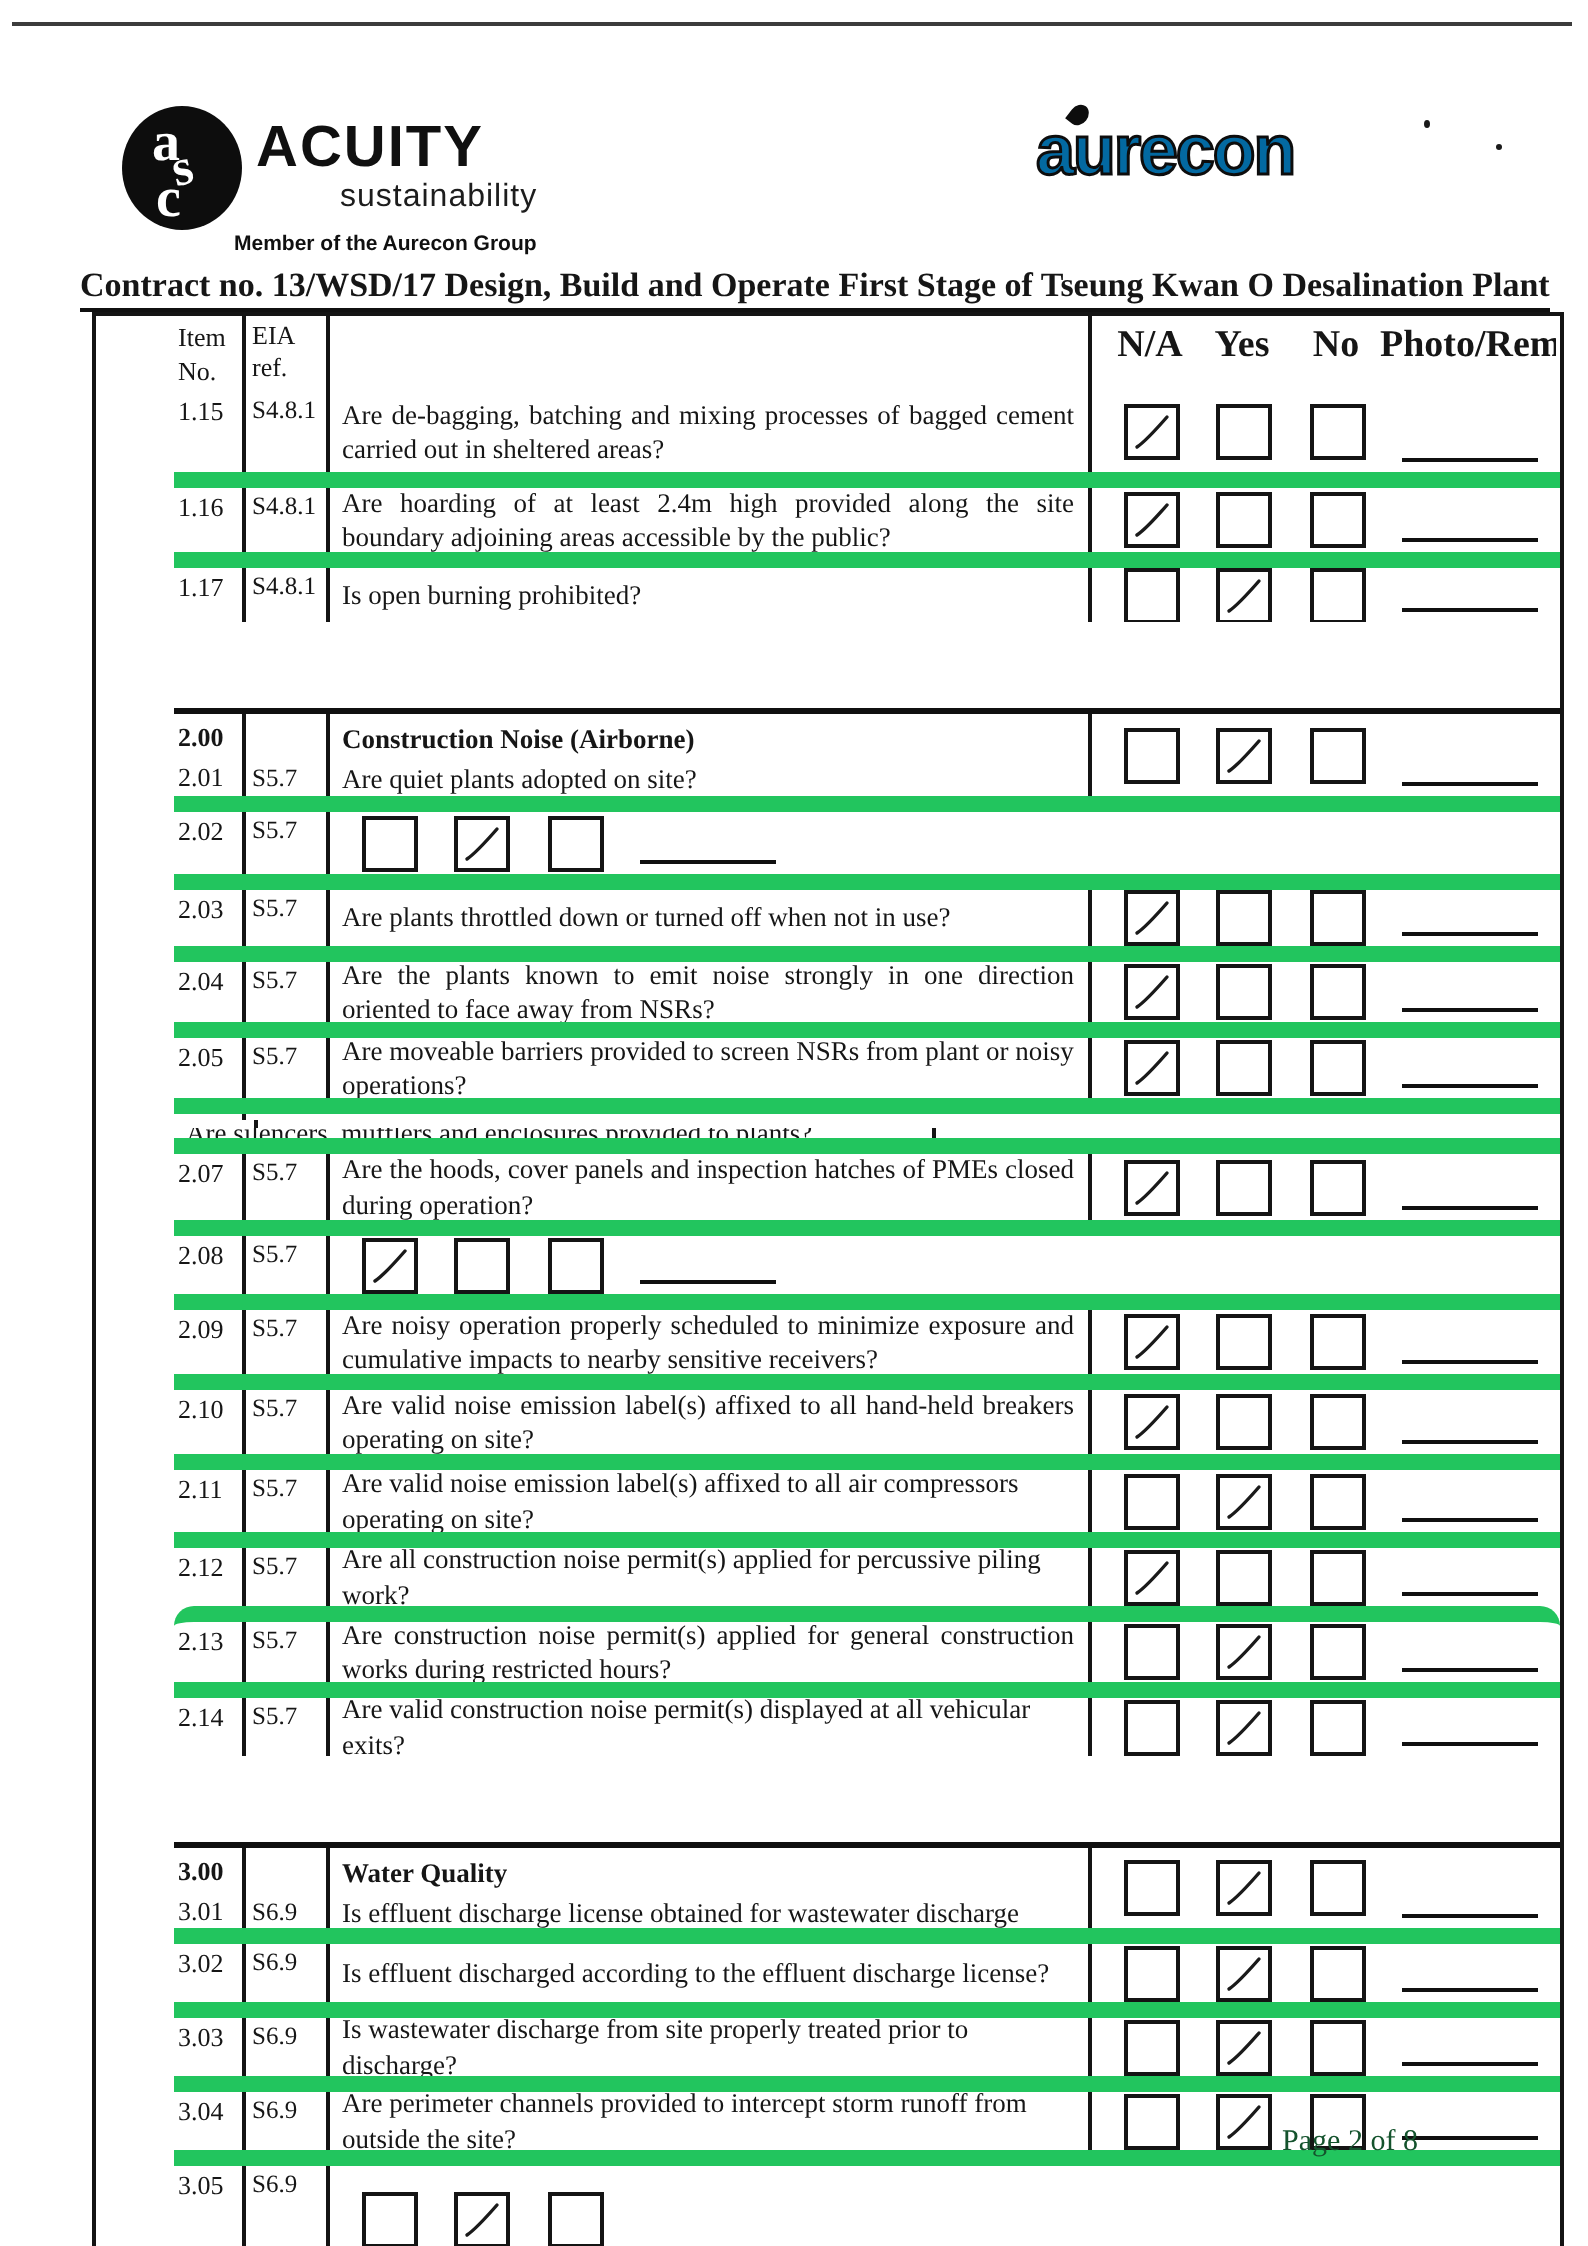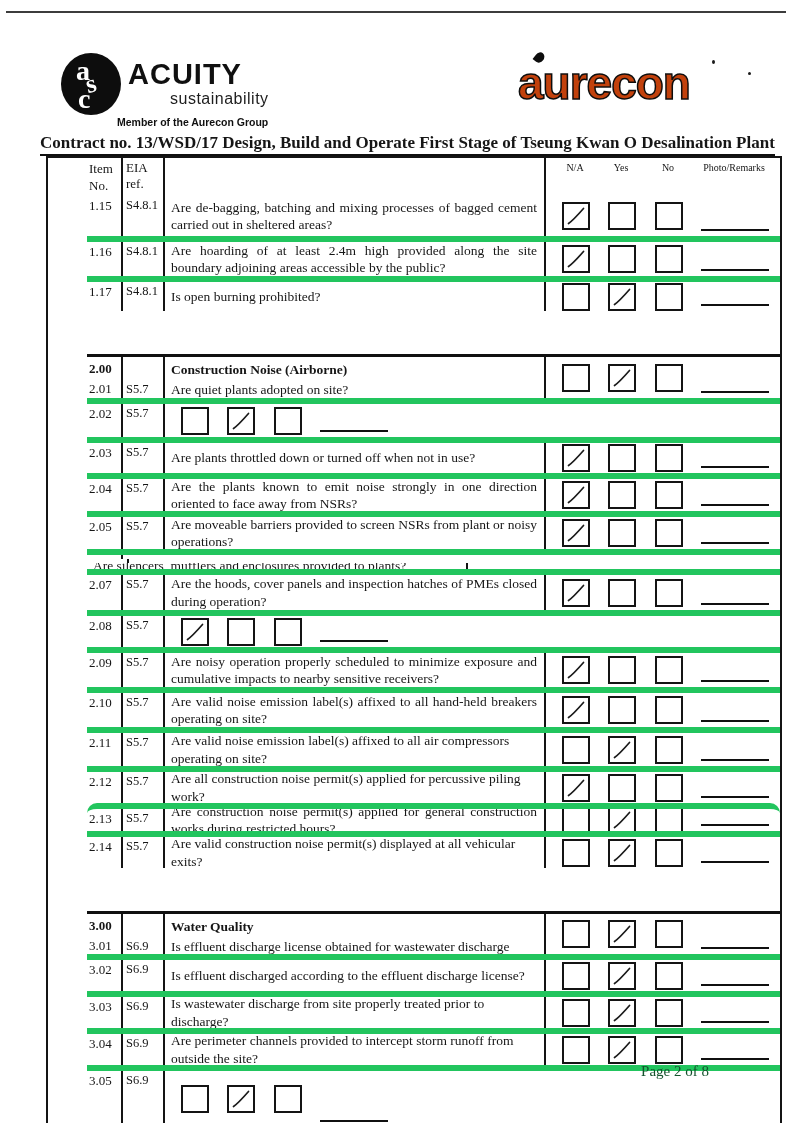--- a/index.html
+++ b/index.html
@@ -10,50 +10,50 @@
   
   .acuity{position:absolute;left:60px;top:48px;}
   .acuity-mono{position:absolute;left:0;top:4px;}
   .acuity-name{position:absolute;left:68px;top:10px;font-family:Liberation Sans, sans-serif;
                font-weight:bold;font-size:29px;letter-spacing:1px;color:#101010;}
   .acuity-sub{position:absolute;left:110px;top:42px;font-family:"Liberation Sans",sans-serif;
               font-size:16px;letter-spacing:.5px;color:#1d1d1d;}
   .acuity-tag{position:absolute;left:57px;top:68px;font-family:"Liberation Sans",sans-serif;
               font-weight:bold;font-size:10.5px;color:#101010;white-space:nowrap;}
   .aurecon{position:absolute;left:518px;top:56px;font-family:"Liberation Sans",sans-serif;
-           font-weight:bold;font-size:46px;letter-spacing:-1px;color:#c2410c;
+           font-weight:bold;font-size:35px;letter-spacing:-1px;color:#0369a1;
            -webkit-text-stroke:1.5px #0d0d0d;}
   .aurecon-drop{position:absolute;left:17px;top:-4px;width:9px;height:11px;background:#0d0d0d;
                 border-radius:60% 60% 60% 0;transform:rotate(38deg);-webkit-text-stroke:0;}
   .dot1,.dot2{position:absolute;background:#1a1a1a;border-radius:50%;}
   .dot1{left:712px;top:60px;width:3px;height:4px;}
   .dot2{left:748px;top:72px;width:3px;height:3px;}
 
   
   .doc-title{position:absolute;left:40px;top:133px;width:714px;text-align:center;}
   .doc-title span{display:inline-block;font-weight:bold;font-size:17px;
                   border-bottom:2.5px solid #101010;padding-bottom:1px;white-space:nowrap;}
 
   
   .tbl{position:absolute;left:46px;top:156px;width:693px;border:2px solid #141414;padding-left:39px;}
-  .trow{display:flex;border-top:6px solid #22c55e;box-sizing:border-box;position:relative;}
+  .trow{display:flex;border-top:8px solid #22c55e;box-sizing:border-box;position:relative;}
   .trow:first-child{border-top:none;}
   .trow.section{border-top:3px solid #101010;margin-top:43px;}
   .cell{box-sizing:border-box;overflow:hidden;}
   .c-item{width:36px;border-right:2px solid #141414;font-size:13px;padding:2px 1px 0 2px;}
   .c-ref{width:42px;border-right:2px solid #141414;font-size:12.5px;padding:2px 1px 0 3px;}
   .c-q{width:381px;border-right:2px solid #141414;font-size:13.5px;line-height:17.5px;
        padding:2px 7px 2px 6px;display:flex;flex-direction:column;justify-content:center;}
   .c-q.justify{text-align:justify;}
   .c-q.top{justify-content:flex-start;padding-top:3px;line-height:19.5px;}
   .c-checks{width:232px;position:relative;}
   .hdr .c-item,.hdr .c-ref{font-size:13px;}
   .hdr{height:38px;}
   .hdr-line{display:block;line-height:17px;}
-  .chk-label{position:absolute;top:4px;font-size:10px;text-align:center;}
+  .chk-label{position:absolute;top:4px;font-size:19px;text-align:center;font-weight:bold;}
   .lbl-na{left:8px;width:42px;}
   .lbl-yes{left:56px;width:38px;}
   .lbl-no{left:103px;width:38px;text-align:center;}
   .lbl-rem{left:144px;width:88px;}
   .cbox{position:absolute;width:24px;height:24px;border:2.5px solid #141414;background:#fff;
         top:50%;transform:translateY(-50%);}
   .pos-na{left:16px;}
   .pos-yes{left:62px;}
   .pos-no{left:109px;}
   .cbox svg{position:absolute;left:0;top:0;width:100%;height:100%;}
@@ -362,21 +362,21 @@
             <div class="cbox pos-na">
               <svg viewBox="0 0 24 24">
                 <path d="M4.5 19.5 Q9 16.5 19.5 4.5" fill="none" stroke="#1a1a1a" stroke-width="1.7" stroke-linecap="round"></path>
               </svg>
             </div>
             <div class="cbox pos-yes"></div>
             <div class="cbox pos-no"></div>
             <div class="remark-line"></div>
           </div>
         </div>
-        <div class="trow" style="height: 28px; border-radius: 10px;">
+        <div class="trow" style="height: 38px; border-radius: 10px;">
           <div class="cell c-item">2.13</div>
           <div class="cell c-ref">S5.7</div>
           <div class="cell c-q justify">
             <div class="">Are construction noise permit(s) applied for general construction works during restricted hours?</div>
           </div>
           <div class="cell c-checks">
             <div class="cbox pos-na"></div>
             <div class="cbox pos-yes">
               <svg viewBox="0 0 24 24">
                 <path d="M4.5 19.5 Q9 16.5 19.5 4.5" fill="none" stroke="#1a1a1a" stroke-width="1.7" stroke-linecap="round"></path>

